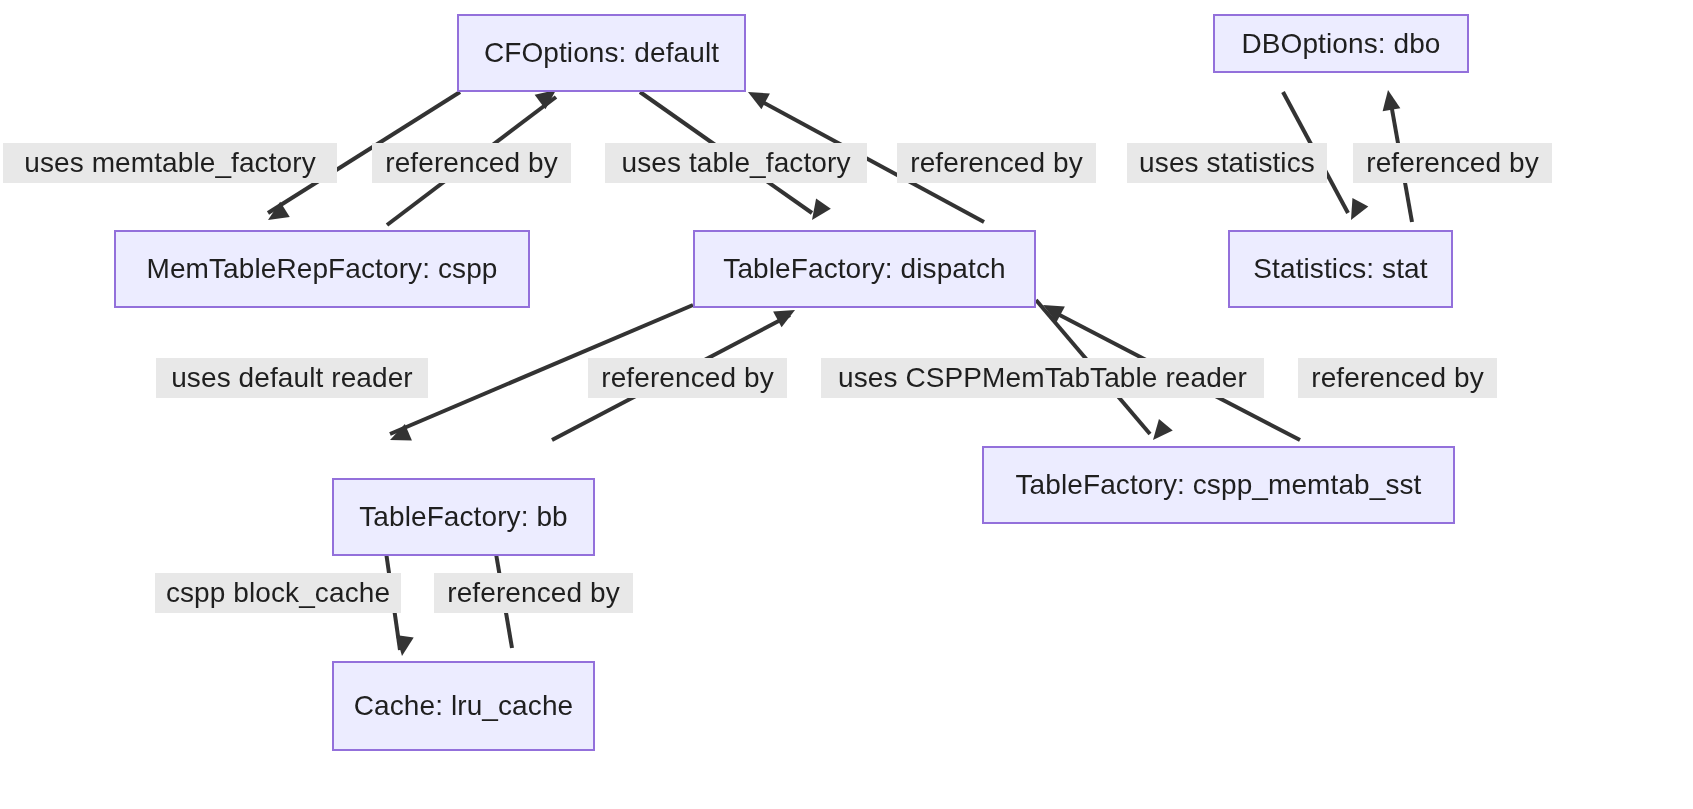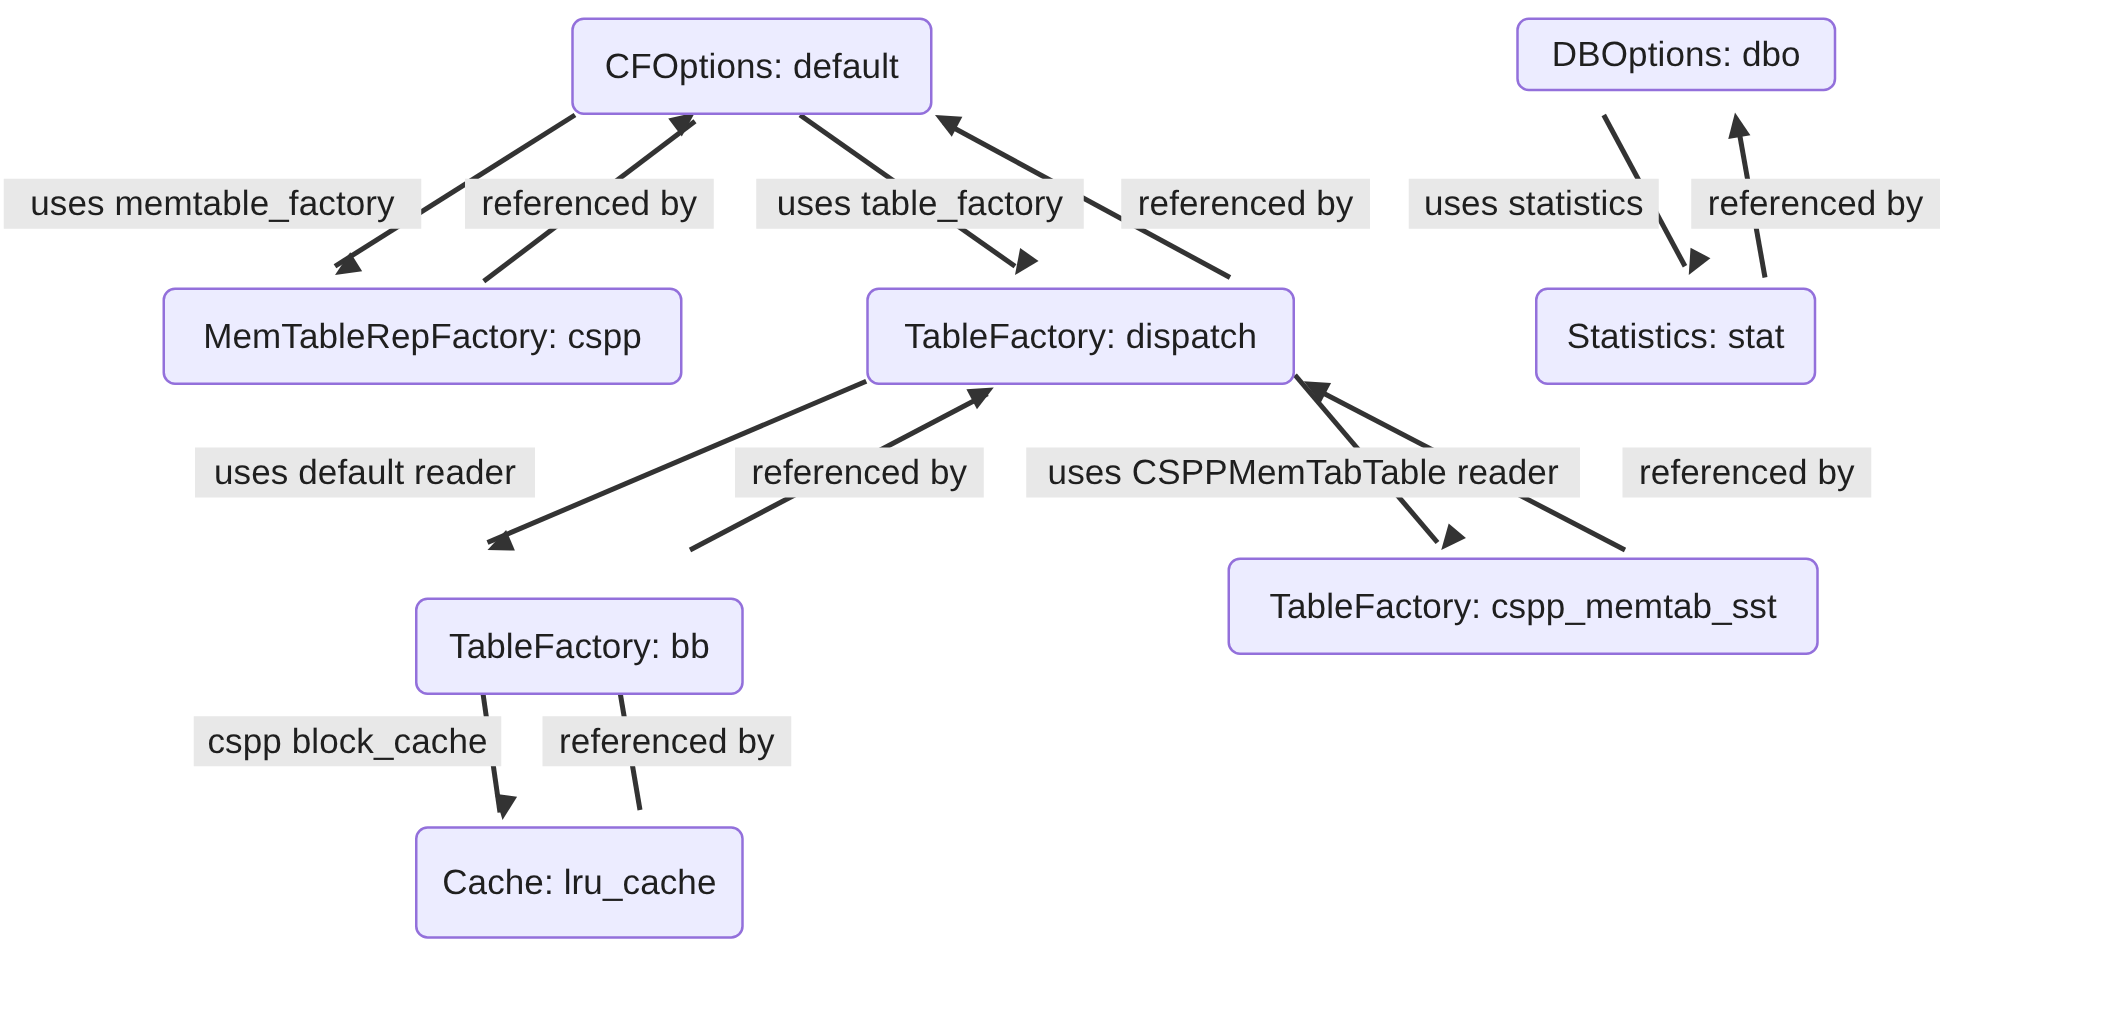--- a/index.html
+++ b/index.html
@@ -22,21 +22,21 @@
     left: 0;
     top: 0;
     width: 1693px;
     height: 809px;
   }
   .node {
     position: absolute;
     box-sizing: border-box;
     background: #ececff;
     border: 2px solid #9370db;
-    border-radius: 10px;
+    border-radius: 0;
     color: #1f1f1f;
     font-size: 28px;
     line-height: 1;
     display: flex;
     align-items: center;
     justify-content: center;
     white-space: nowrap;
     letter-spacing: 0.1px;
   }
   .edge-label {
@@ -86,21 +86,21 @@
         <polygon points="0,0 -20,-9 -20,9" transform="translate(1153,440) rotate(130)"></polygon>
         <polygon points="0,0 -20,-9 -20,9" transform="translate(1043,305) rotate(208)"></polygon>
         <polygon points="0,0 -20,-9 -20,9" transform="translate(402,656) rotate(98)"></polygon>
         <polygon points="0,0 -20,-9 -20,9" transform="translate(490,523) rotate(260)"></polygon>
       </g>
   </svg>
 
   <div id="node-layer">
       <div class="node" style="left: 457px; top: 14px; width: 289px; height: 78px;">CFOptions: default</div>
       <div class="node" style="left: 1213px; top: 14px; width: 256px; height: 59px;">DBOptions: dbo</div>
-      <div class="node" style="left: 114px; top: 230px; width: 416px; height: 78px; margin-left: 16px;">MemTableRepFactory: cspp</div>
+      <div class="node" style="left: 114px; top: 230px; width: 416px; height: 78px;">MemTableRepFactory: cspp</div>
       <div class="node" style="left: 693px; top: 230px; width: 343px; height: 78px;">TableFactory: dispatch</div>
       <div class="node" style="left: 1228px; top: 230px; width: 225px; height: 78px;">Statistics: stat</div>
       <div class="node" style="left: 332px; top: 446px; width: 263px; height: 78px; margin-top: 32px;">TableFactory: bb</div>
       <div class="node" style="left: 982px; top: 446px; width: 473px; height: 78px;">TableFactory: cspp_memtab_sst</div>
       <div class="node" style="left: 332px; top: 661px; width: 263px; height: 90px;">Cache: lru_cache</div>
     </div>
   <div id="label-layer">
       <div class="edge-label" style="left: 3px; top: 143px; width: 334px; height: 40px;">uses memtable_factory</div>
       <div class="edge-label" style="left: 372px; top: 143px; width: 199px; height: 40px;">referenced by</div>
       <div class="edge-label" style="left: 605px; top: 143px; width: 262px; height: 40px;">uses table_factory</div>

